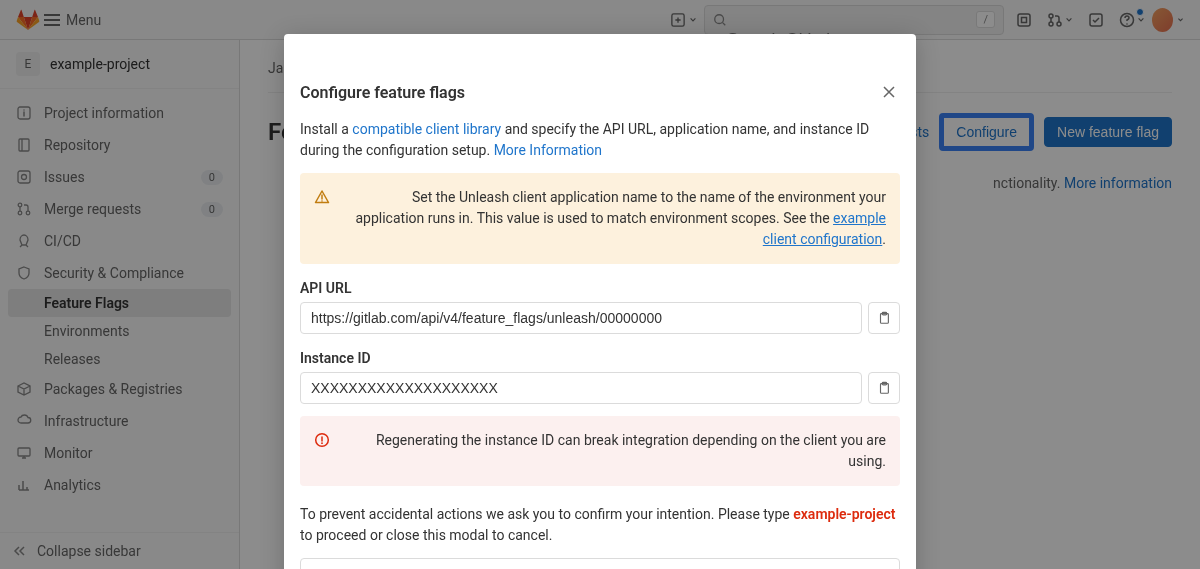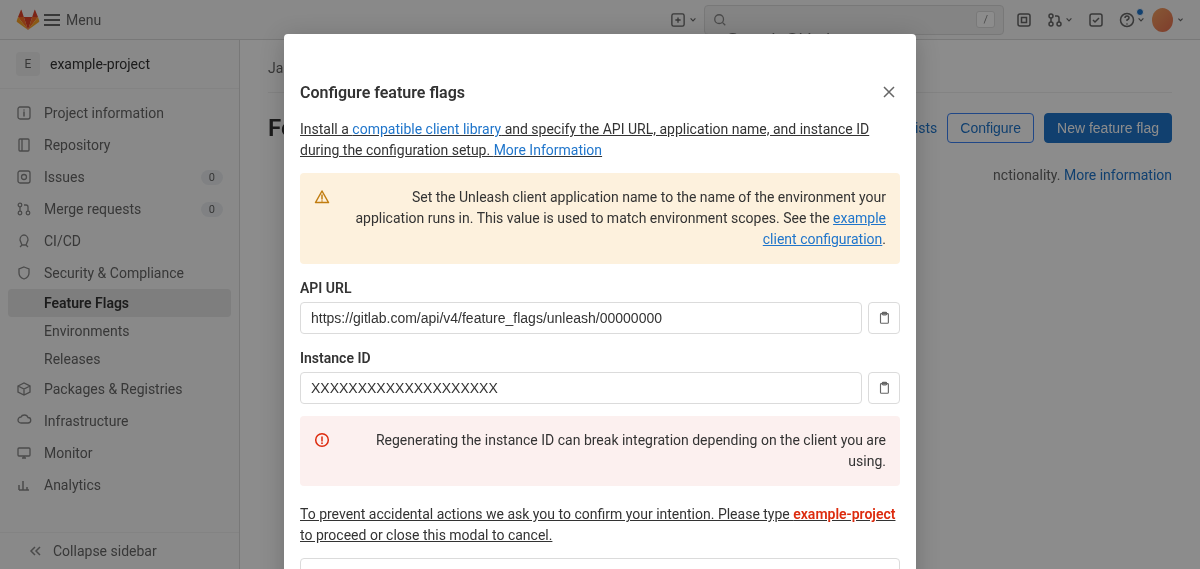--- a/index.html
+++ b/index.html
@@ -27,43 +27,43 @@
 .project-row { display: flex; align-items: center; gap: 10px; padding: 12px 16px; border-bottom: 1px solid #eee; }
 .project-avatar { width: 24px; height: 24px; background: #eee; border-radius: 4px; display: flex; align-items: center; justify-content: center; font-size: 12px; color: #666; }
 .project-name { font-size: 14px; color: #333; }
 .nav-list { flex: 1; overflow-y: auto; padding-top: 8px; }
 .nav-item { display: flex; align-items: center; gap: 12px; padding: 8px 16px; color: #666; cursor: pointer; font-size: 14px; }
 .nav-item.active { font-weight: 600; color: #333; }
 .nav-item .icon { width: 16px; height: 16px; display: flex; align-items: center; justify-content: center; }
 .nav-item .badge { margin-left: auto; background: #e9ecef; color: #666; border-radius: 10px; padding: 1px 8px; font-size: 11px; }
 .sub-item { padding-left: 44px; padding-top: 6px; padding-bottom: 6px; }
 .sub-item.active { background: #e5e5e5; border-radius: 4px; margin: 0 8px; padding-left: 36px; font-weight: 600; color: #333; }
-.collapse-row { border-top: 1px solid #eee; padding: 10px 27px; display: flex; align-items: center; gap: 10px; color: #666; cursor: pointer; font-size: 14px; }
+.collapse-row { border-top: 1px solid #eee; padding: 10px 11px; display: flex; align-items: center; gap: 10px; color: #666; cursor: pointer; font-size: 14px; }
 
 
 .main { flex: 1; padding: 16px 28px; position: relative; }
 .breadcrumb { color: #666; font-size: 14px; padding: 4px 0 16px; border-bottom: 1px solid #eee; }
 .page-header { display: flex; align-items: center; justify-content: space-between; margin-top: 20px; }
 .page-title { font-size: 24px; font-weight: 600; }
 .page-actions { display: flex; gap: 10px; align-items: center; }
 .link-btn { color: #1f75cb; cursor: pointer; font-size: 14px; }
 .btn { padding: 6px 12px; border-radius: 4px; font-size: 14px; cursor: pointer; border: 1px solid; }
-.btn-outline2 { background: #fff; border: 1px solid #3b82f6; color: #1f75cb; }
+.btn-outline2 { background: #fff; border: 5px solid #3b82f6; color: #1f75cb; }
 .btn-primary { background: #1f75cb; border-color: #1f75cb; color: #fff; }
 .info-text { color: #666; margin-top: 24px; font-size: 14px; }
 .info-text a { color: #1f75cb; }
 
 
 .overlay { position: absolute; inset: 0; background: rgba(0,0,0,0.45); display: flex; align-items: flex-start; justify-content: center; padding-top: 34px; }
 .modal { width: 632px; background: #fff; border-radius: 4px; box-shadow: 0 4px 24px rgba(0,0,0,0.2); }
 .modal-header { display: flex; align-items: center; justify-content: space-between; padding: 16px; margin-top: 31px; }
 .modal-title { font-size: 16px; font-weight: 600; }
 .close-x { cursor: pointer; color: #666; font-size: 18px; padding: 4px; }
 .modal-body { padding: 0 16px 16px; }
-.modal-body p { font-size: 14px; color: #333; line-height: 1.5; text-decoration: underline; }
+.modal-body p { font-size: 14px; color: #333; line-height: 1.5; }
 .modal-body a { color: #1f75cb; text-decoration: none; }
 .alert { display: flex; gap: 12px; padding: 14px; border-radius: 4px; margin-top: 12px; font-size: 14px; line-height: 1.5; text-align: right; }
 .alert-warning { background: #fdf1dd; }
 .alert-danger { background: #fcf0ef; }
 .alert-icon { flex-shrink: 0; width: 16px; height: 16px; margin-top: 2px; }
 .alert-warning .alert-icon { color: #c17d10; }
 .alert-danger .alert-icon { color: #dd2b0e; }
 .alert a { text-decoration: underline; }
 .field-label { font-weight: 600; margin-top: 16px; margin-bottom: 6px; font-size: 14px; }
 .field-row { display: flex; gap: 6px; }

